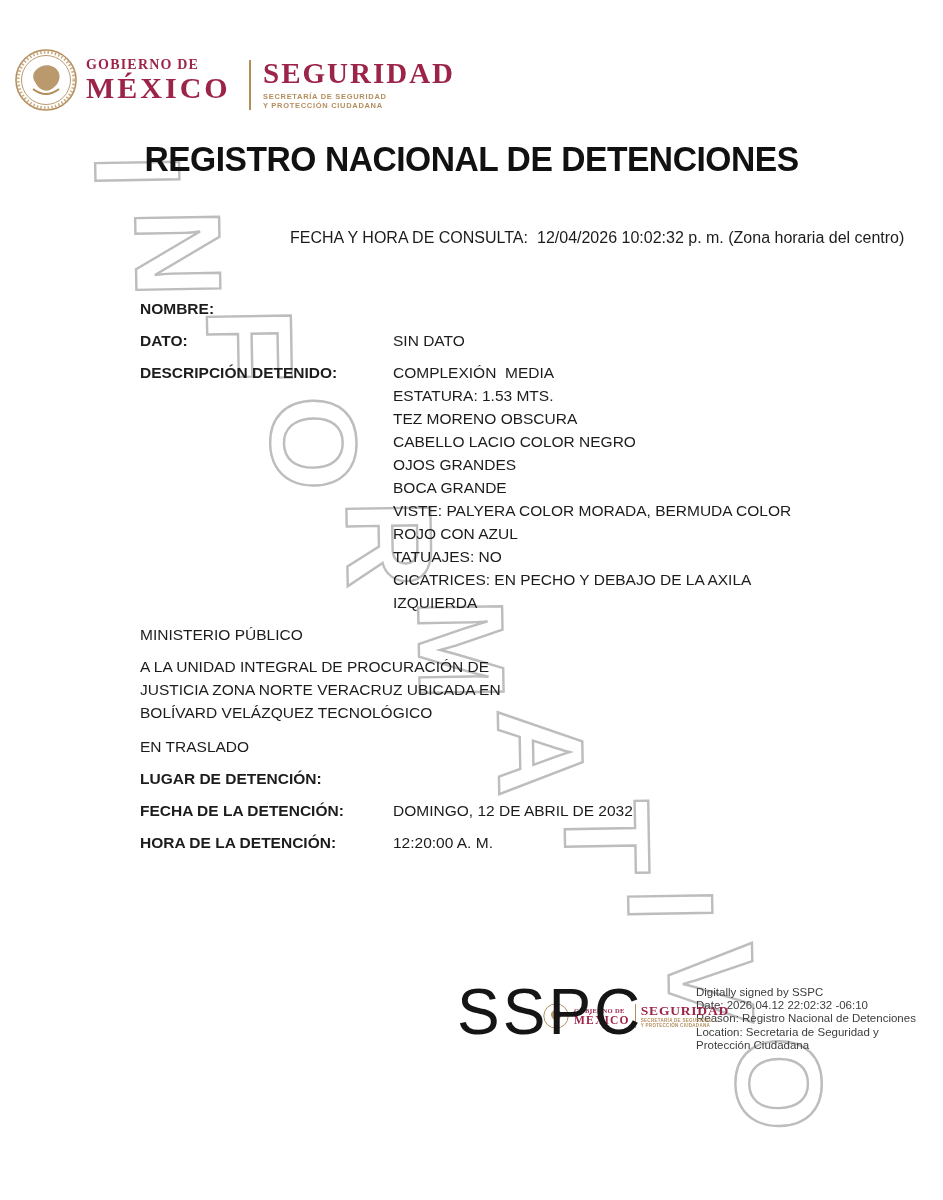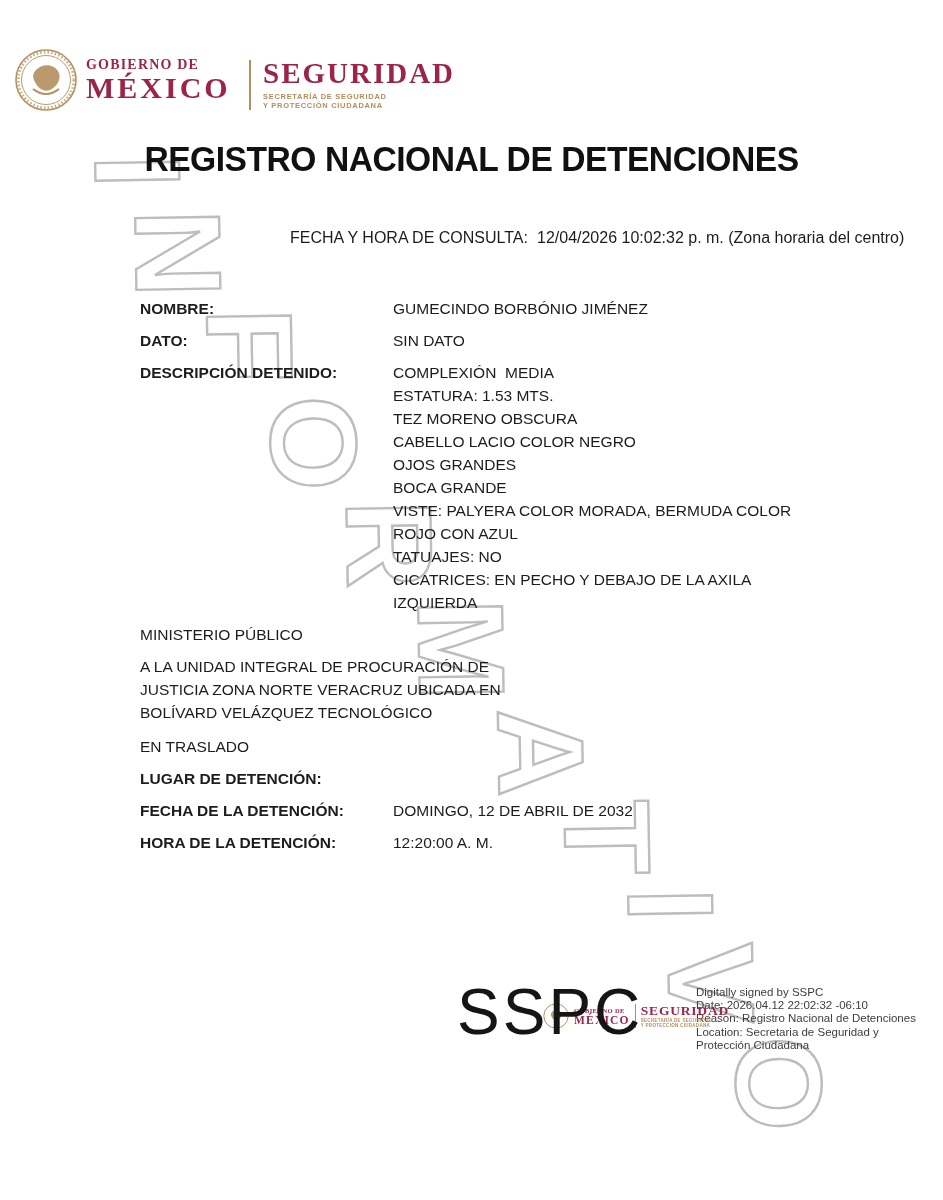--- a/index.html
+++ b/index.html
@@ -103,23 +103,20 @@
       </div>
     </div>
 
     <div class="doc-title">REGISTRO NACIONAL DE DETENCIONES</div>
 
     <div class="consulta"><span class="c-label">FECHA Y HORA DE CONSULTA:</span><span>12/04/2026 10:02:32 p. m. (Zona horaria del centro)</span></div>
 
     <div class="fields">
         <div class="row">
           <div class="flabel">NOMBRE:</div>
-          <div class="fvalue">
-            <p>GUMECINDO BORBÓNIO JIMÉNEZ</p>
-          </div>
         </div>
         <div class="row">
           <div class="flabel">DATO:</div>
           <div class="fvalue">
             <p>SIN DATO</p>
           </div>
         </div>
         <div class="row">
           <div class="flabel">DESCRIPCIÓN DETENIDO:</div>
           <div class="fvalue">

